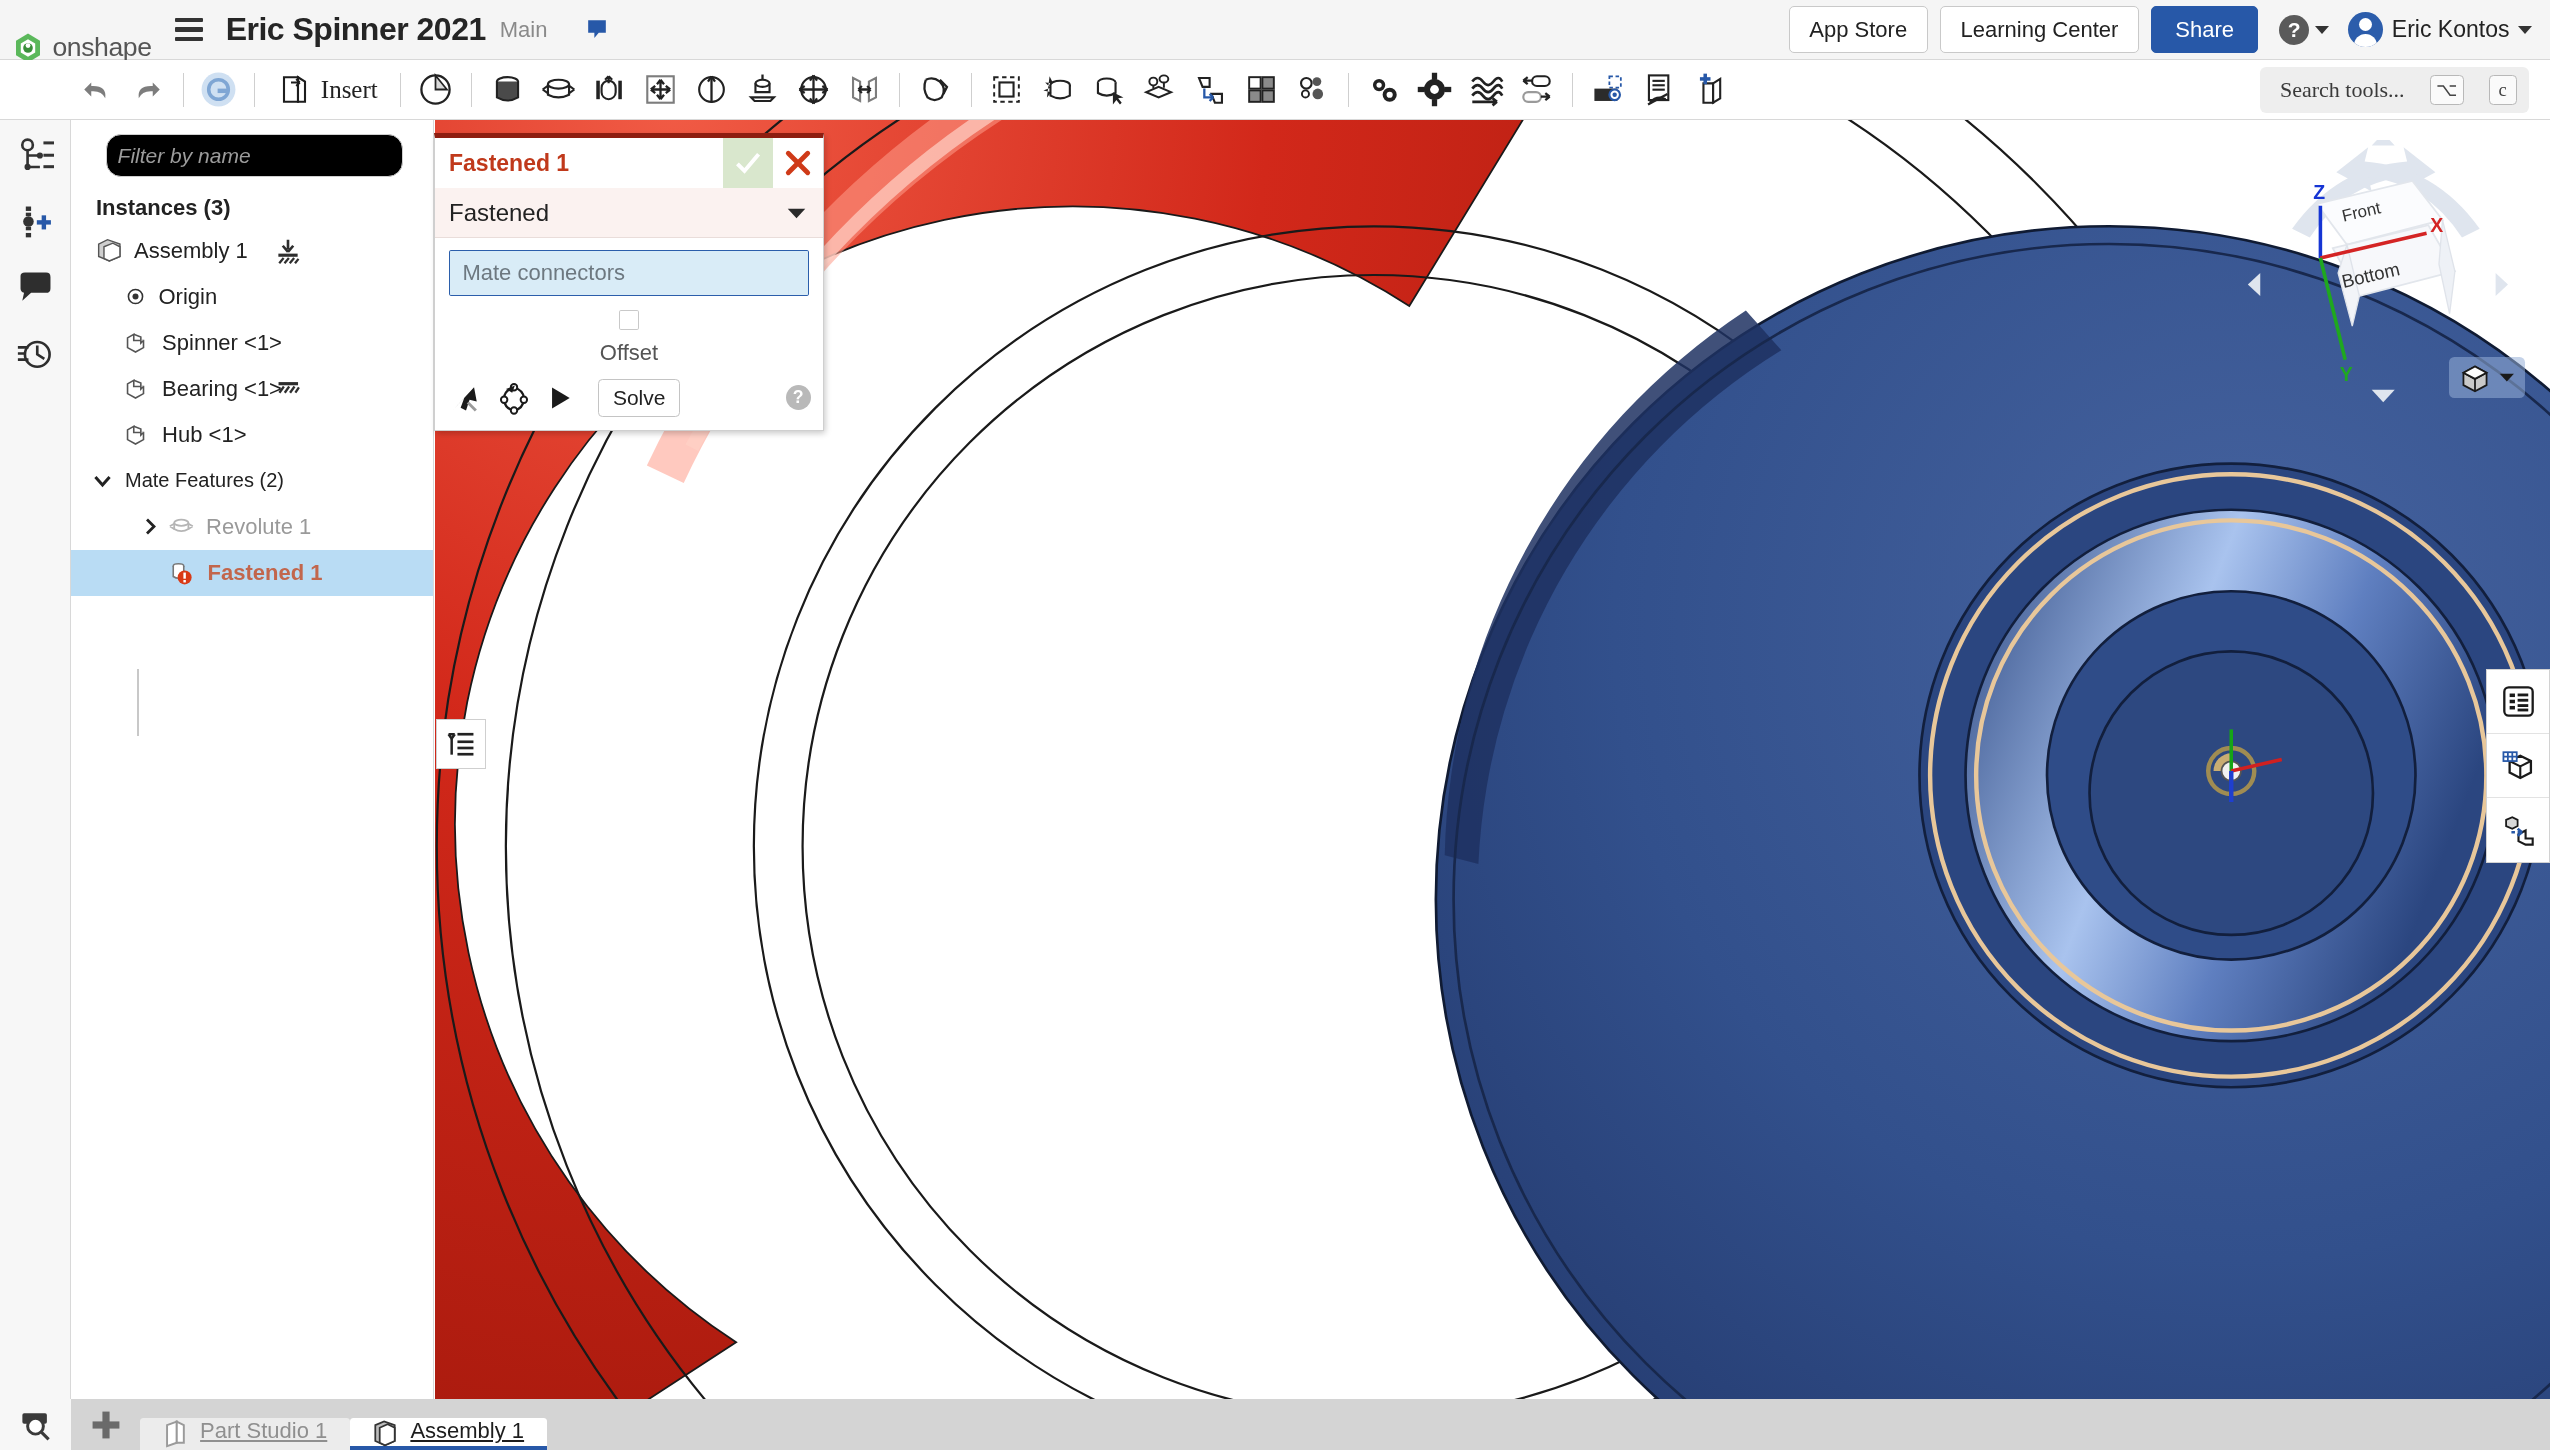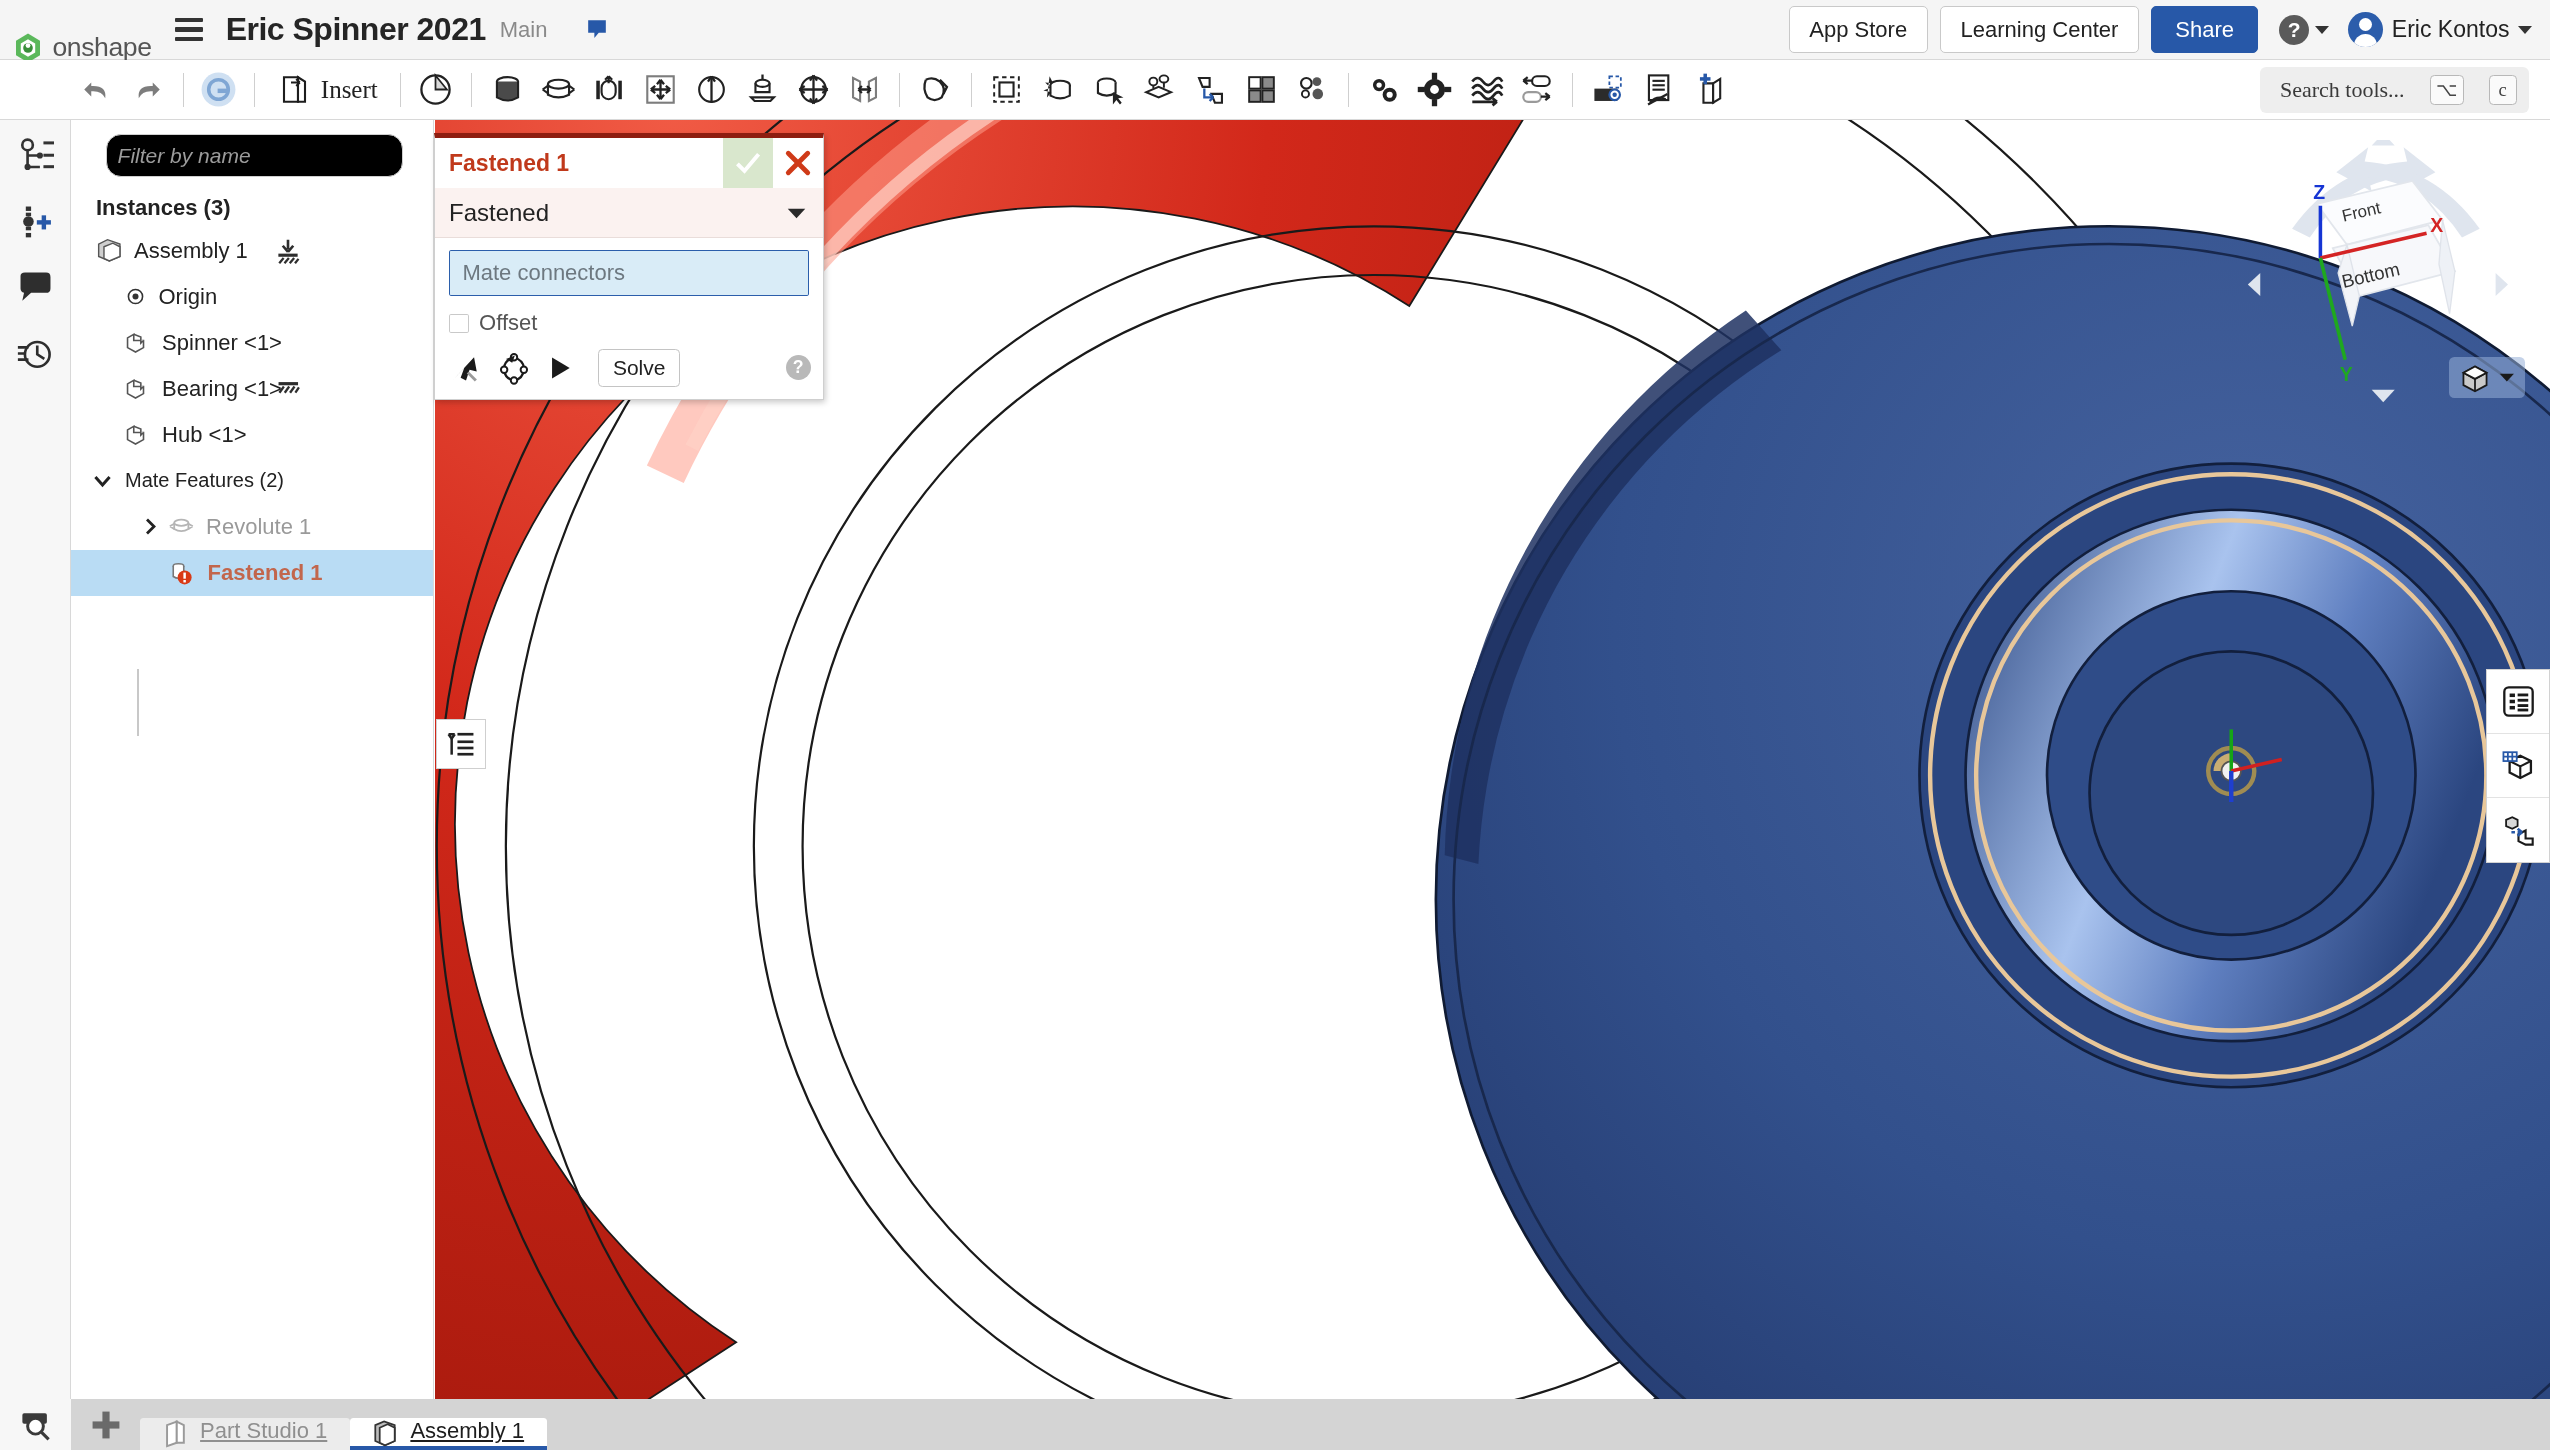--- a/index.html
+++ b/index.html
@@ -109,21 +109,21 @@
   .dlg-ok { width: 50px; background: #d9e7cd; display:flex; align-items:center; justify-content:center; cursor:pointer; }
   .dlg-cancel { width: 50px; background: #fff; display:flex; align-items:center; justify-content:center; cursor:pointer; }
   .dlg-type-row { background: #fbf2f0; height: 50px; display: flex; align-items: center;
     padding: 0 16px 0 14px; border-bottom: 0.9px solid #e9ddda; }
   .dlg-type-row .val { flex: 1; font-size: 24px; color: #222; }
   .dlg-body { background: #fff; padding: 12.4px 14px 7px 14px; }
   .mate-conn-field {
     height: 46px; border: 1.8px solid #2b5eab; background: #d9ecf7; border-radius: 1.8px;
     display: flex; align-items: center; padding-left: 12.4px; font-size: 22px; color: #6d7880; cursor: text;
   }
-  .dlg-offset { display: flex; align-items: center; gap: 10.6px; margin-top: 14px; }
+  .dlg-offset { display: flex; align-items: center; gap: 10.6px; margin-top: 14px; flex-direction: column; }
   .chk { width: 19.5px; height: 19.5px; border: 1.8px solid #c9c9c9; background: #fff; border-radius: 1.8px; cursor:pointer; }
   .dlg-offset .olbl { font-size: 22px; color: #555; }
   .dlg-foot { display: flex; align-items: center; gap: 14px; padding: 5.3px 14px 12.4px 14px; position: relative; }
   .solve-btn { border: 0.9px solid #c4c4c4; background: #fff; border-radius: 4.4px;
     font-size: 21px; color: #222; padding: 6.2px 14px; cursor: pointer; margin-left: 8.9px;
     font-family: "Liberation Sans", sans-serif; }
   .dlg-help { position: absolute; right: 12.4px; width: 25px; height: 25px; border-radius: 50%;
     background: #b9b9b9; color: #fff; font-size: 17.7px; font-weight: bold;
     display:flex; align-items:center; justify-content:center; cursor:pointer; }
 

